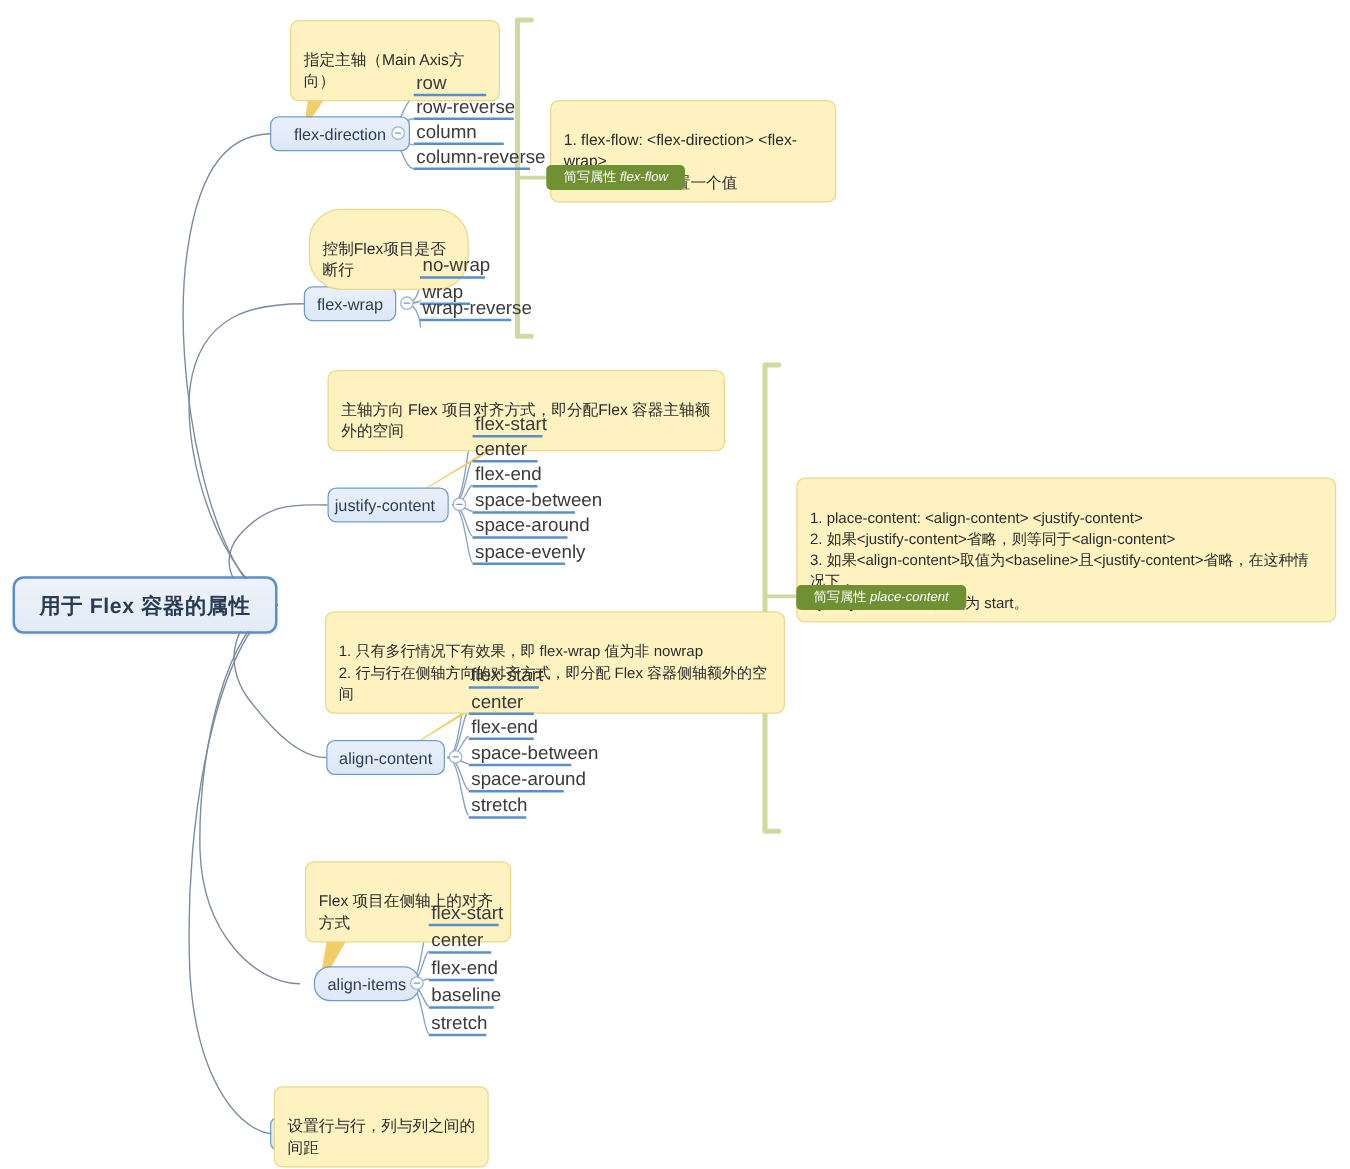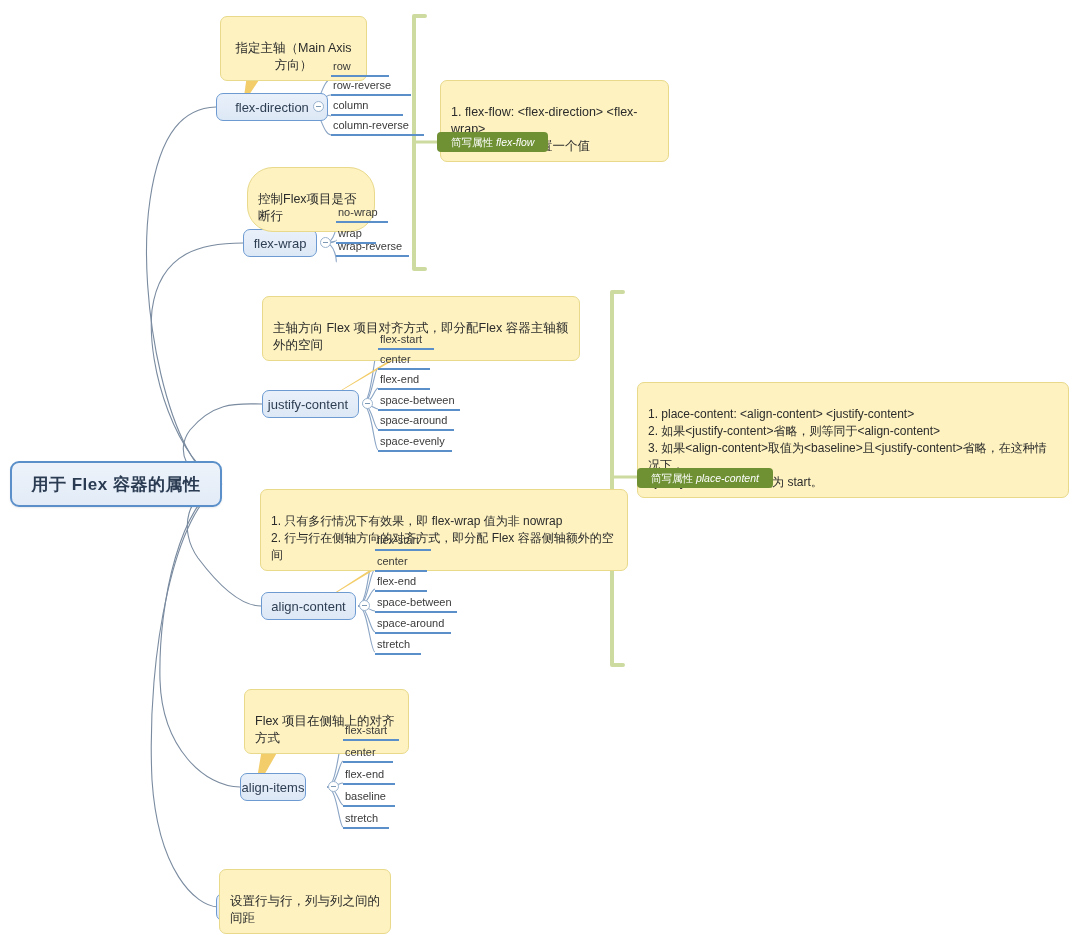--- a/index.html
+++ b/index.html
@@ -63,21 +63,21 @@
   .collapse-dot::before {
     content: "";
     position: absolute;
     left: 2px; top: 4px;
     width: 5px; height: 1px;
     background: #7d98b5;
   }
   
   .leaf {
     position: absolute;
-    font-size: 11px;
+    font-size: 15px;
     color: #3a3a3a;
     white-space: nowrap;
     padding-left: 2px;
     padding-bottom: 2px;
     border-bottom: 2px solid #5b8fc9;
     line-height: 13px;
   }
   
   .callout {
     position: absolute;
@@ -173,21 +173,21 @@
   </svg>
 
   <div class="root-node" style="left:10px; top:461px; width:212px; height:46px;">
     <span>用于 Flex 容器的属性</span>
   </div>
 
   <div class="branch-node" style="left:216px; top:93px; width:112px; height:28px;">
     <span>flex-direction</span>
   </div>
   <div class="collapse-dot" style="left:313px; top:101px;"></div>
-  <div class="callout" style="left:220px; top:16px; width:147px;text-align:center;">
+  <div class="callout" style="left:232px; top:16px; width:168px;">
     <span>指定主轴（Main Axis方向）</span>
   </div>
   <div class="leaf" style="left:331px; top:60px; width:58px;">
     <span>row</span>
   </div>
   <div class="leaf" style="left:331px; top:79px; width:80px;">
     <span>row-reverse</span>
   </div>
   <div class="leaf" style="left:331px; top:99px; width:72px;">
     <span>column</span>
@@ -259,21 +259,21 @@
   <div class="leaf" style="left:375px; top:596px; width:82px;">
     <span>space-between</span>
   </div>
   <div class="leaf" style="left:375px; top:617px; width:76px;">
     <span>space-around</span>
   </div>
   <div class="leaf" style="left:375px; top:638px; width:46px;">
     <span>stretch</span>
   </div>
 
-  <div class="branch-node" style="left:240px; top:773px; width:66px; height:28px;">
+  <div class="branch-node" style="left:251px; top:773px; width:85px; height:28px;border-radius:13px;">
     <span>align-items</span>
   </div>
   <div class="collapse-dot" style="left:328px; top:781px;"></div>
   <div class="callout" style="left:244px; top:689px; width:165px;">
     <span>Flex 项目在侧轴上的对齐方式</span>
   </div>
   <div class="leaf" style="left:343px; top:724px; width:56px;">
     <span>flex-start</span>
   </div>
   <div class="leaf" style="left:343px; top:746px; width:50px;">

